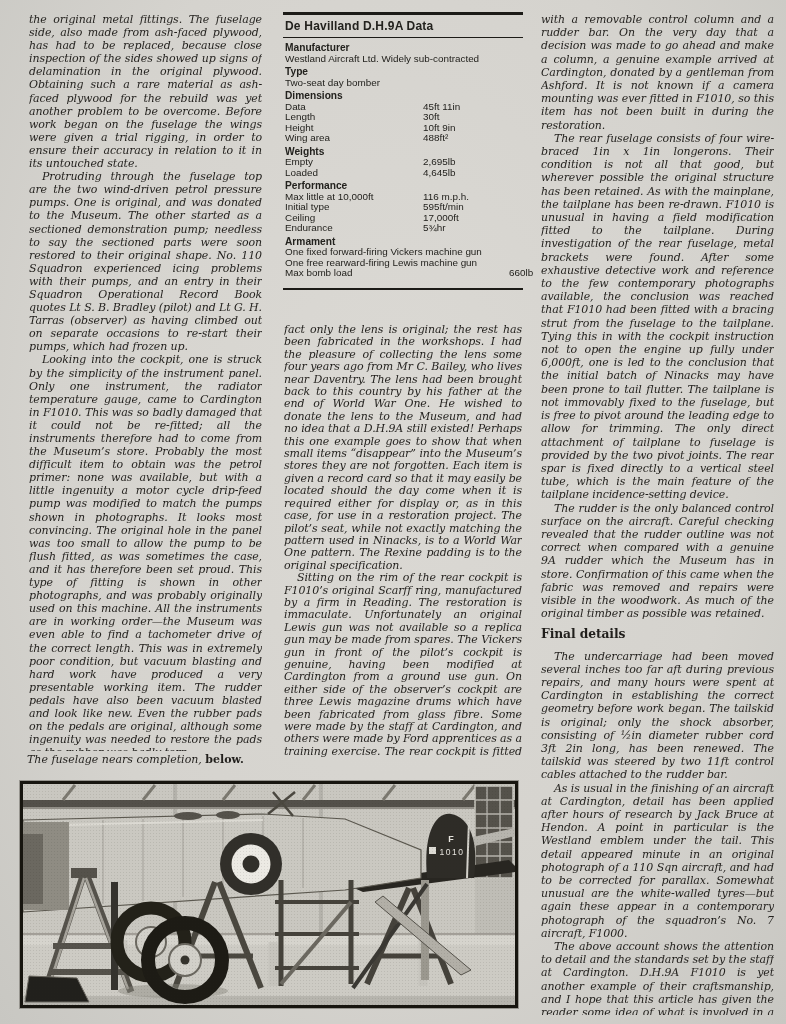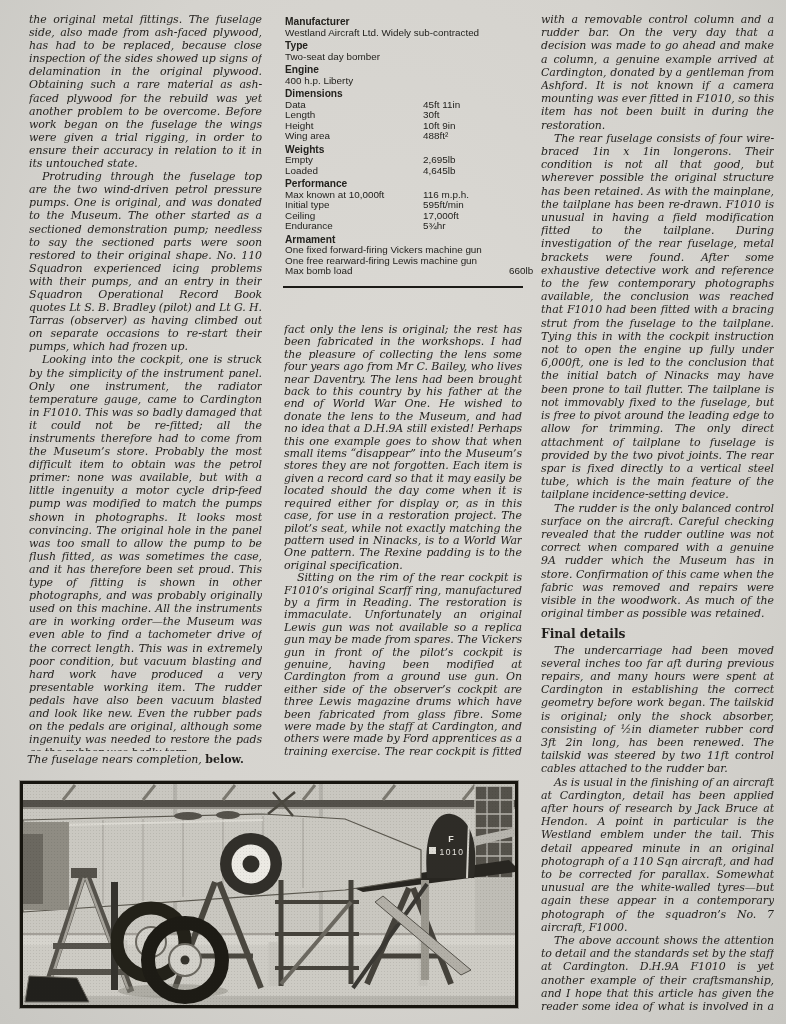--- a/index.html
+++ b/index.html
@@ -9,21 +9,21 @@
     color:#211f1c;
     font-family:"DejaVu Serif", serif;
   }
   .col { position:absolute; text-align:justify; font-size:11px; letter-spacing:-0.1px; overflow:hidden; }
   .col p { margin:0; text-indent:13px;font-style:italic; }
   .col p.cont { text-indent:0; }
   .col p.runon { text-align-last: justify; }
   .col1 { left:29px;  top:13px;  width:233px; height:738px; line-height:13.1px; }
   .col2 { left:284px; top:324px; width:238px; height:452px; line-height:12.4px; }
   .col3 { left:541px; top:13px;  width:233px; height:1002px; line-height:13.2px; }
-  .subhead { font-size:12.3px; font-weight:bold; margin:7px 0 3px 0; }
+  .subhead { font-size:12.3px; font-weight:bold; margin:7px 0 9px 0; }
 
   
   .databox { position:absolute; left:283px; top:12px; width:240px;
              font-family:"Liberation Sans", sans-serif; color:#23221e; }
   .db-title { border-top:3px solid #1c1b17; border-bottom:1.5px solid #1c1b17;
               font-size:12px; font-weight:bold; padding:4px 0 4px 2px; letter-spacing:0.2px; }
   .db-body  { border-bottom:2.5px solid #1c1b17; padding:5px 0 9px 2px;
               font-size:9.9px; line-height:10.5px; }
   .sec { margin-top:3px; }
   .sec:first-child { margin-top:0; }
@@ -49,34 +49,31 @@
 <div class="page">
 
   <section class="col col1">
     <p class="cont">the original metal fittings. The fuselage side, also made from ash-faced plywood, has had to be replaced, because close inspection of the sides showed up signs of delamination in the original plywood. Obtaining such a rare material as ash-faced plywood for the rebuild was yet another problem to be overcome. Before work began on the fuselage the wings were given a trial rigging, in order to ensure their accuracy in relation to it in its untouched state.</p>
     <p>Protruding through the fuselage top are the two wind-driven petrol pressure pumps. One is original, and was donated to the Museum. The other started as a sectioned demonstration pump; needless to say the sectioned parts were soon restored to their original shape. No. 110 Squadron experienced icing problems with their pumps, and an entry in their Squadron Operational Record Book quotes Lt S. B. Bradley (pilot) and Lt G. H. Tarras (observer) as having climbed out on separate occasions to re-start their pumps, which had frozen up.</p>
     <p>Looking into the cockpit, one is struck by the simplicity of the instrument panel. Only one instrument, the radiator temperature gauge, came to Cardington in F1010. This was so badly damaged that it could not be re-fitted; all the instruments therefore had to come from the Museum’s store. Probably the most difficult item to obtain was the petrol primer: none was available, but with a little ingenuity a motor cycle drip-feed pump was modified to match the pumps shown in photographs. It looks most convincing. The original hole in the panel was too small to allow the pump to be flush fitted, as was sometimes the case, and it has therefore been set proud. This type of fitting is shown in other photographs, and was probably originally used on this machine. All the instruments are in working order—the Museum was even able to find a tachometer drive of the correct length. This was in extremely poor condition, but vacuum blasting and hard work have produced a very presentable working item. The rudder pedals have also been vacuum blasted and look like new. Even the rubber pads on the pedals are original, although some ingenuity was needed to restore the pads as the rubber was badly torn.</p>
 
   </section>
 
   <aside class="databox">
+    <div class="db-title">De Havilland D.H.9A Data</div>
     <div class="db-body">
       <div class="sec">
         <div class="sec-h">Manufacturer</div>
         <div>Westland Aircraft Ltd. Widely sub-contracted</div>
       </div>
       <div class="sec">
         <div class="sec-h">Type</div>
         <div>Two-seat day bomber</div>
       </div>
       <div class="sec">
-        <div class="sec-h">Engine</div>
-        <div>400 h.p. Liberty</div>
-      </div>
-      <div class="sec">
         <div class="sec-h">Dimensions</div>
         <div class="srow">
             <span class="lbl">Data</span>
             <span class="val">45ft 11in</span>
           </div>
         <div class="srow">
             <span class="lbl">Length</span>
             <span class="val">30ft</span>
           </div>
         <div class="srow">
@@ -95,21 +92,21 @@
             <span class="val">2,695lb</span>
           </div>
         <div class="srow">
             <span class="lbl">Loaded</span>
             <span class="val">4,645lb</span>
           </div>
       </div>
       <div class="sec">
         <div class="sec-h">Performance</div>
         <div class="srow">
-            <span class="lbl">Max known at 10,000ft</span>
+            <span class="lbl">Max little at 10,000ft</span>
             <span class="val">116 m.p.h.</span>
           </div>
         <div class="srow">
             <span class="lbl">Initial type</span>
             <span class="val">595ft/min</span>
           </div>
         <div class="srow">
             <span class="lbl">Ceiling</span>
             <span class="val">17,000ft</span>
           </div>

